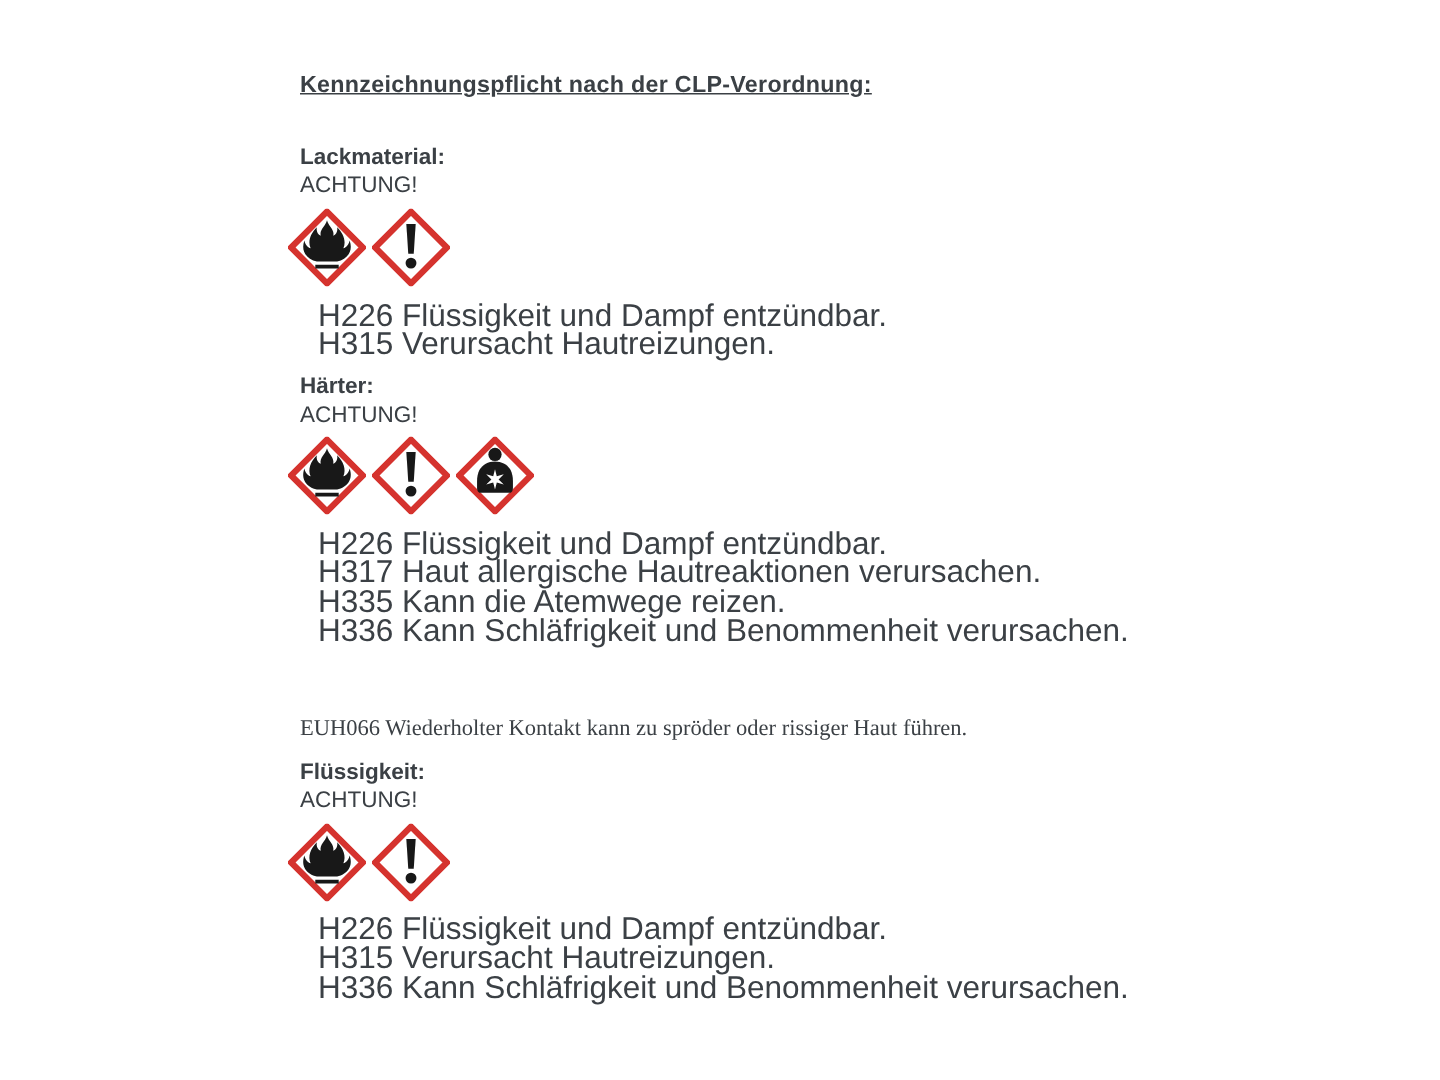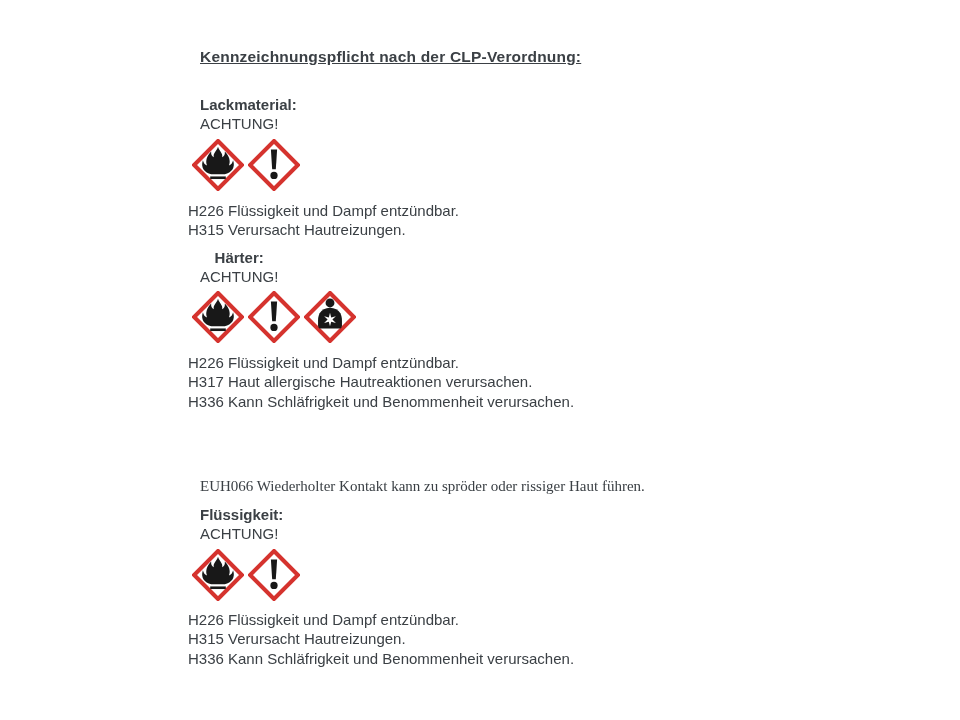--- a/index.html
+++ b/index.html
@@ -31,32 +31,32 @@
     letter-spacing: 0.2px;
     white-space: nowrap;
   }
   .sec-head {
     position: absolute;
     left: 200px;
     font-size: 15px;
     line-height: 19px;
     white-space: nowrap;
   }
-  .sec-head .sec-name { font-weight: bold; text-align: center; }
+  .sec-head .sec-name { font-weight: bold; }
   .picto-row {
     position: absolute;
     left: 192px;
     display: flex;
     gap: 4px;
   }
   .picto { width: 52px; height: 52px; display: block; }
   .hazards {
     position: absolute;
-    left: 188px;
-    font-size: 15px;
+    left: 212px;
+    font-size: 21px;
     line-height: 19.4px;
     white-space: nowrap;
   }
   .euh {
     position: absolute;
     left: 200px;
     font-size: 15px;
     line-height: 19.4px;
     white-space: nowrap;
     font-family: Liberation Serif, serif;
@@ -143,20 +143,21 @@
         <use href="#ghs-exclamation"></use>
       </svg>
     <svg class="picto">
         <use href="#ghs-health"></use>
       </svg>
   </div>
 
   <div class="hazards" style="top:353px">
     <div>H226 Flüssigkeit und Dampf entzündbar.</div>
     <div>H317 Haut allergische Hautreaktionen verursachen.</div>
+    <div>H335 Kann die Atemwege reizen.</div>
     <div>H336 Kann Schläfrigkeit und Benommenheit verursachen.</div>
   </div>
 
   <div class="euh" style="top:477px">EUH066 Wiederholter Kontakt kann zu spröder oder rissiger Haut führen.</div>
 
   <div class="sec-head" style="top:505px">
     <div class="sec-name">Flüssigkeit:</div>
     <div class="signal-word">ACHTUNG!</div>
   </div>
 

